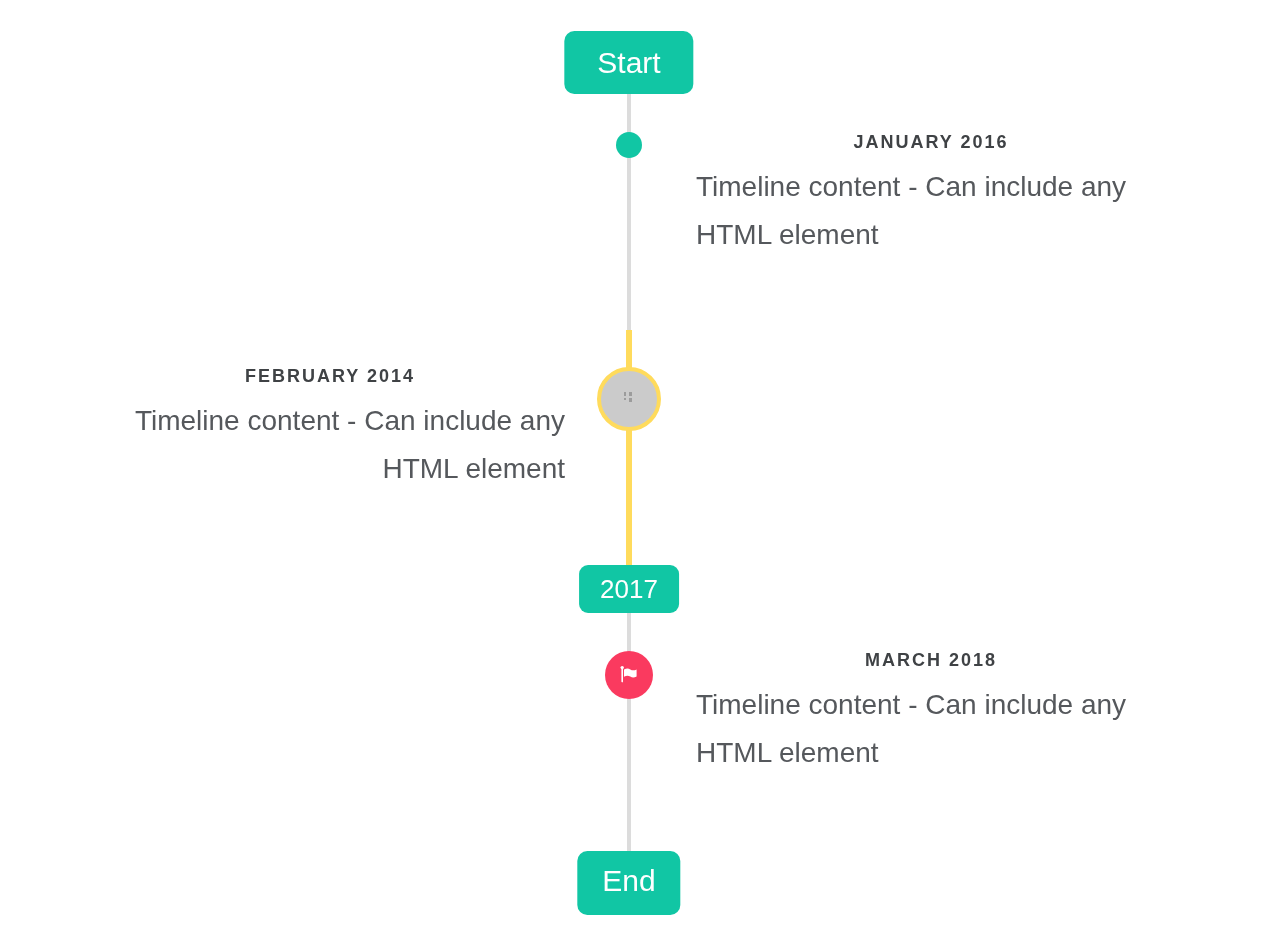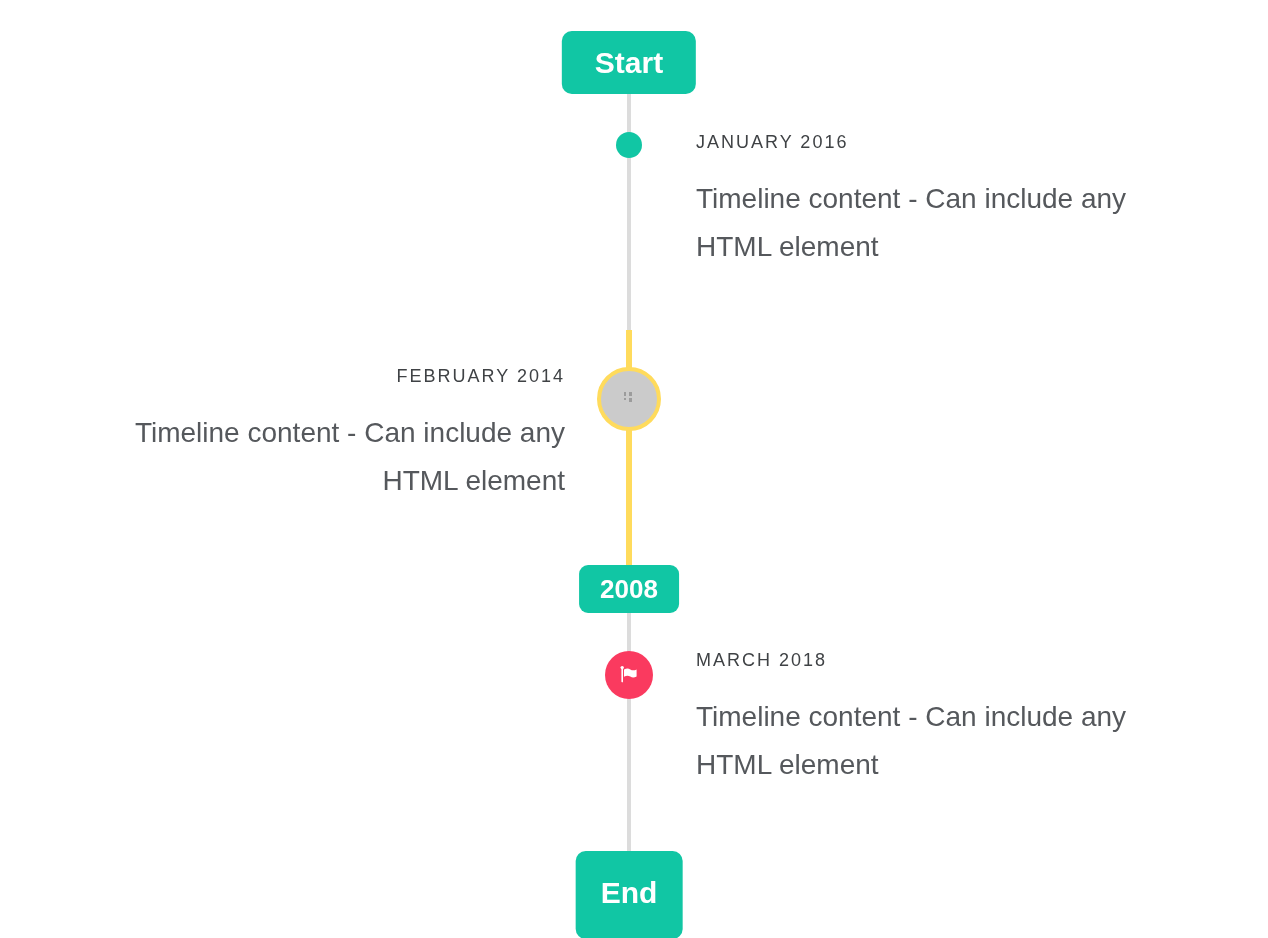--- a/index.html
+++ b/index.html
@@ -32,25 +32,24 @@
   .badge {
     position: absolute;
     left: 629px;
     transform: translateX(-50%);
     background: #11c6a4;
     color: #ffffff;
     border-radius: 10px;
     text-align: center;
     z-index: 3;
     white-space: nowrap;
-    font-weight: bold;
   }
   .badge-start { top: 31px; height: 63px; line-height: 63px; font-size: 30px; padding: 0 33px; }
   .badge-year  { top: 565px; height: 48px; line-height: 48px; font-size: 26px; padding: 0 21px; border-radius: 9px; }
-  .badge-end   { top: 851px; height: 64px; line-height: 60px; font-size: 30px; padding: 12px 25px; }
+  .badge-end   { top: 851px; height: 64px; line-height: 60px; font-size: 30px; padding: 0 25px; }
 
   
   .marker { position: absolute; z-index: 3; border-radius: 50%; }
   .marker-dot {
     left: 616px; top: 132px;
     width: 26px; height: 26px;
     background: #11c6a4;
   }
   .marker-gray {
     left: 597px; top: 367px;
@@ -69,27 +68,28 @@
   
   .entry { position: absolute; width: 470px; z-index: 2; }
   .entry-right { left: 696px; text-align: left; }
   .entry-left  { right: 703px; text-align: right; }
   .entry-jan { top: 131px; }
   .entry-feb { top: 365px; }
   .entry-mar { top: 649px; }
 
   .entry-date {
     font-size: 18px;
-    font-weight: normal;
+    font-weight: bold;
     letter-spacing: 2px;
     color: #3f4245;
     line-height: 22px;
+    text-align: center;
   }
   .entry-content {
-    margin-top: 22px;
+    margin-top: 10px;
     font-size: 28px;
     line-height: 48px;
     color: #55585c;
   }
 </style>
 </head>
 <body>
 
 <div class="stage">
 
@@ -114,21 +114,21 @@
           <rect x="8" y="8" width="3" height="4"></rect>
         </g>
       </svg>
     </span>
   </div>
   <div class="entry entry-left entry-feb">
     <div class="entry-date">FEBRUARY 2014</div>
     <div class="entry-content">Timeline content - Can include any HTML element</div>
   </div>
 
-  <div class="badge badge-year">2008</div>
+  <div class="badge badge-year">2017</div>
 
   <div class="marker marker-flag">
     <span style="display:flex;">
       <svg width="24" height="24" viewBox="0 0 24 24">
         <g fill="#ffffff">
           <circle cx="5.2" cy="4.6" r="1.7"></circle>
           <rect x="4.4" y="5.2" width="1.6" height="14.2" rx="0.8"></rect>
           <path d="M7 6.6 C9.4 5.2 11.4 5.2 13.3 6.4 C15.2 7.6 17.2 7.6 19.6 6.4 L19.6 13.6 C17.2 14.8 15.2 14.8 13.3 13.6 C11.4 12.4 9.4 12.4 7 13.8 Z"></path>
         </g>
       </svg>

